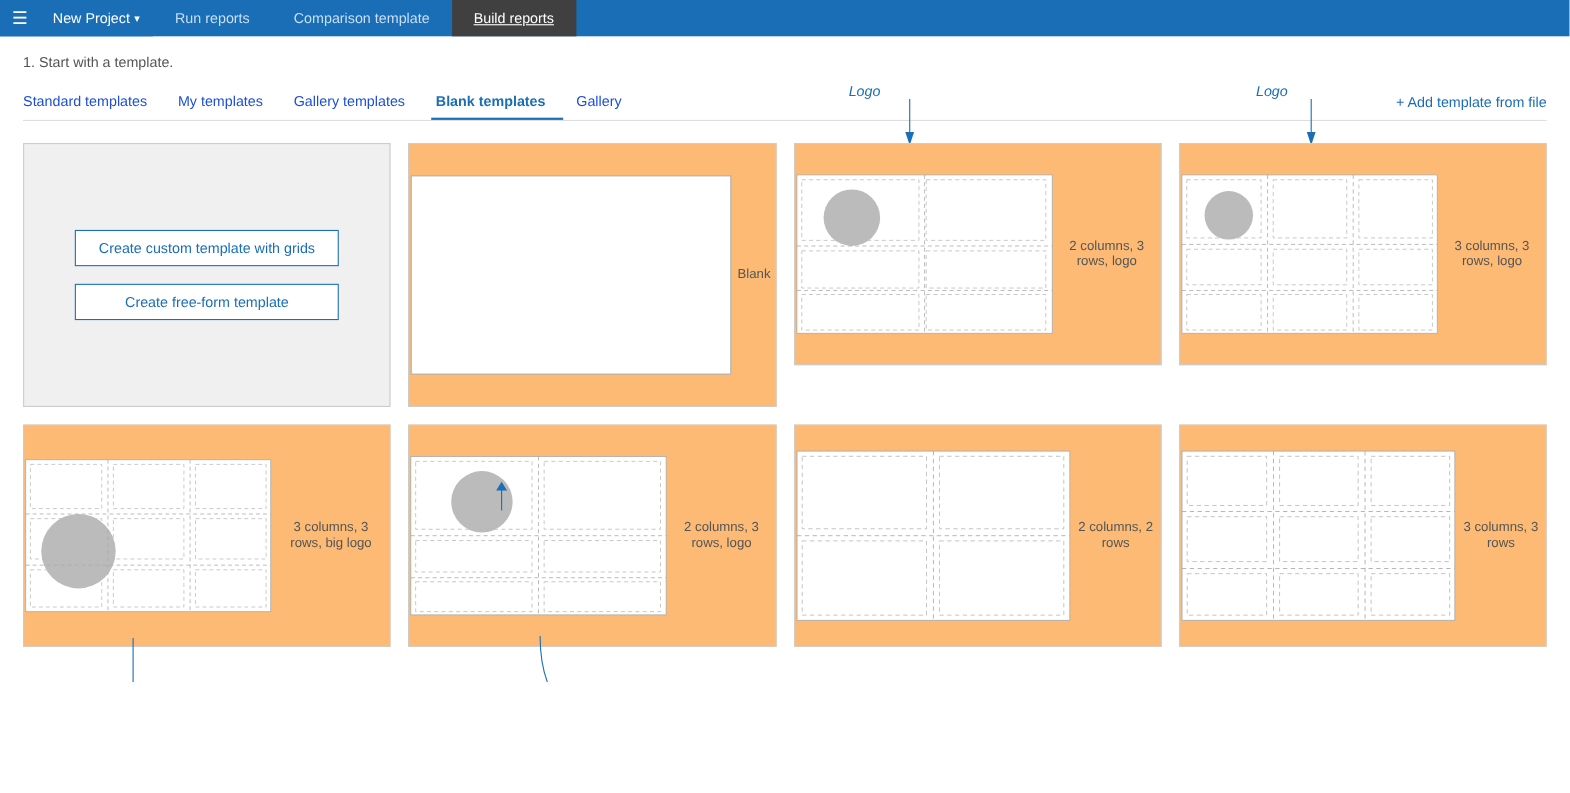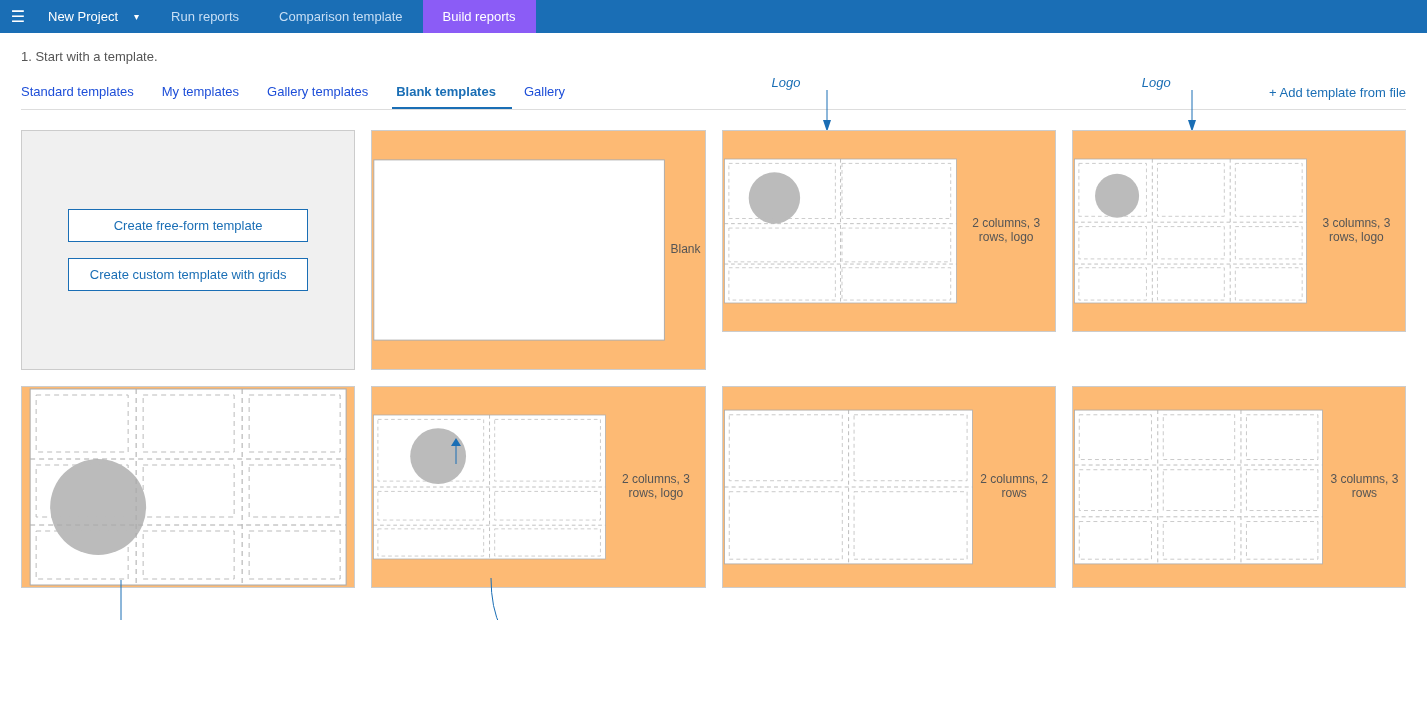--- a/index.html
+++ b/index.html
@@ -25,37 +25,38 @@
     }
     .nav-project-btn {
       display: flex;
       align-items: center;
       background: #1a6eb5;
       border: none;
       color: #fff;
       padding: 16px 12px;
       font-size: 13px;
       cursor: pointer;
-      gap: 16px;
+      gap: 4px;
     }
     .nav-project-btn .chevron { font-size: 10px; }
     .nav-tab {
       display: flex;
       align-items: center;
       padding: 0 20px;
       color: #c8dff5;
       cursor: pointer;
       font-size: 13px;
       text-decoration: none;
       border: none;
       background: transparent;
     }
     .nav-tab.active {
-      background: #8b5cf6;
+      background: #404040;
       color: #fff;
+      text-decoration: underline;
     }
 
     
     .content {
       padding: 16px 21px;
     }
 
     .step-label {
       font-size: 13px;
       color: #555;
@@ -198,24 +199,24 @@
     </div>
     <button class="add-template-btn">
       <span>+ Add template from file</span>
     </button>
   </div>
 
   <div class="template-grid">
 
     <div class="custom-card">
       <button class="custom-card-btn">
-        <span>Create free-form template</span>
+        <span>Create custom template with grids</span>
       </button>
       <button class="custom-card-btn">
-        <span>Create custom template with grids</span>
+        <span>Create free-form template</span>
       </button>
     </div>
 
     <div class="template-card">
       <div class="template-preview">
         <svg class="preview-svg" viewBox="0 0 320 200" xmlns="http://www.w3.org/2000/svg">
           <rect x="2" y="2" width="316" height="196" fill="white" stroke="#aaa" stroke-width="1"></rect>
         </svg>
       </div>
       <div class="card-label">Blank</div>
@@ -309,20 +310,21 @@
               <rect x="115" y="8" width="91" height="57" fill="none" stroke="#bbb" stroke-width="1" stroke-dasharray="5,4"></rect>
               <rect x="221" y="8" width="91" height="57" fill="none" stroke="#bbb" stroke-width="1" stroke-dasharray="5,4"></rect>
               <rect x="8" y="78" width="92" height="52" fill="none" stroke="#bbb" stroke-width="1" stroke-dasharray="5,4"></rect>
               <rect x="115" y="78" width="91" height="52" fill="none" stroke="#bbb" stroke-width="1" stroke-dasharray="5,4"></rect>
               <rect x="221" y="78" width="91" height="52" fill="none" stroke="#bbb" stroke-width="1" stroke-dasharray="5,4"></rect>
               <rect x="8" y="144" width="92" height="48" fill="none" stroke="#bbb" stroke-width="1" stroke-dasharray="5,4"></rect>
               <rect x="115" y="144" width="91" height="48" fill="none" stroke="#bbb" stroke-width="1" stroke-dasharray="5,4"></rect>
               <rect x="221" y="144" width="91" height="48" fill="none" stroke="#bbb" stroke-width="1" stroke-dasharray="5,4"></rect>
             </svg>
           </div>
+          <div class="card-label">3 columns, 3 rows, big logo</div>
         </div>
 
         <svg style="position:absolute; bottom:-62px; left:70px;" width="60" height="70" viewBox="0 0 60 70" xmlns="http://www.w3.org/2000/svg">
           <line x1="30" y1="0" x2="30" y2="55" stroke="#1a6eb5" stroke-width="1"></line>
           <line x1="30" y1="55" x2="10" y2="55" stroke="#1a6eb5" stroke-width="1"></line>
         </svg>
         <div style="position:absolute; bottom:-85px; left:0; color:#1a6eb5; font-size:13px; font-style:italic;">Logo</div>
       </div>
 
       <div style="position:relative;">

